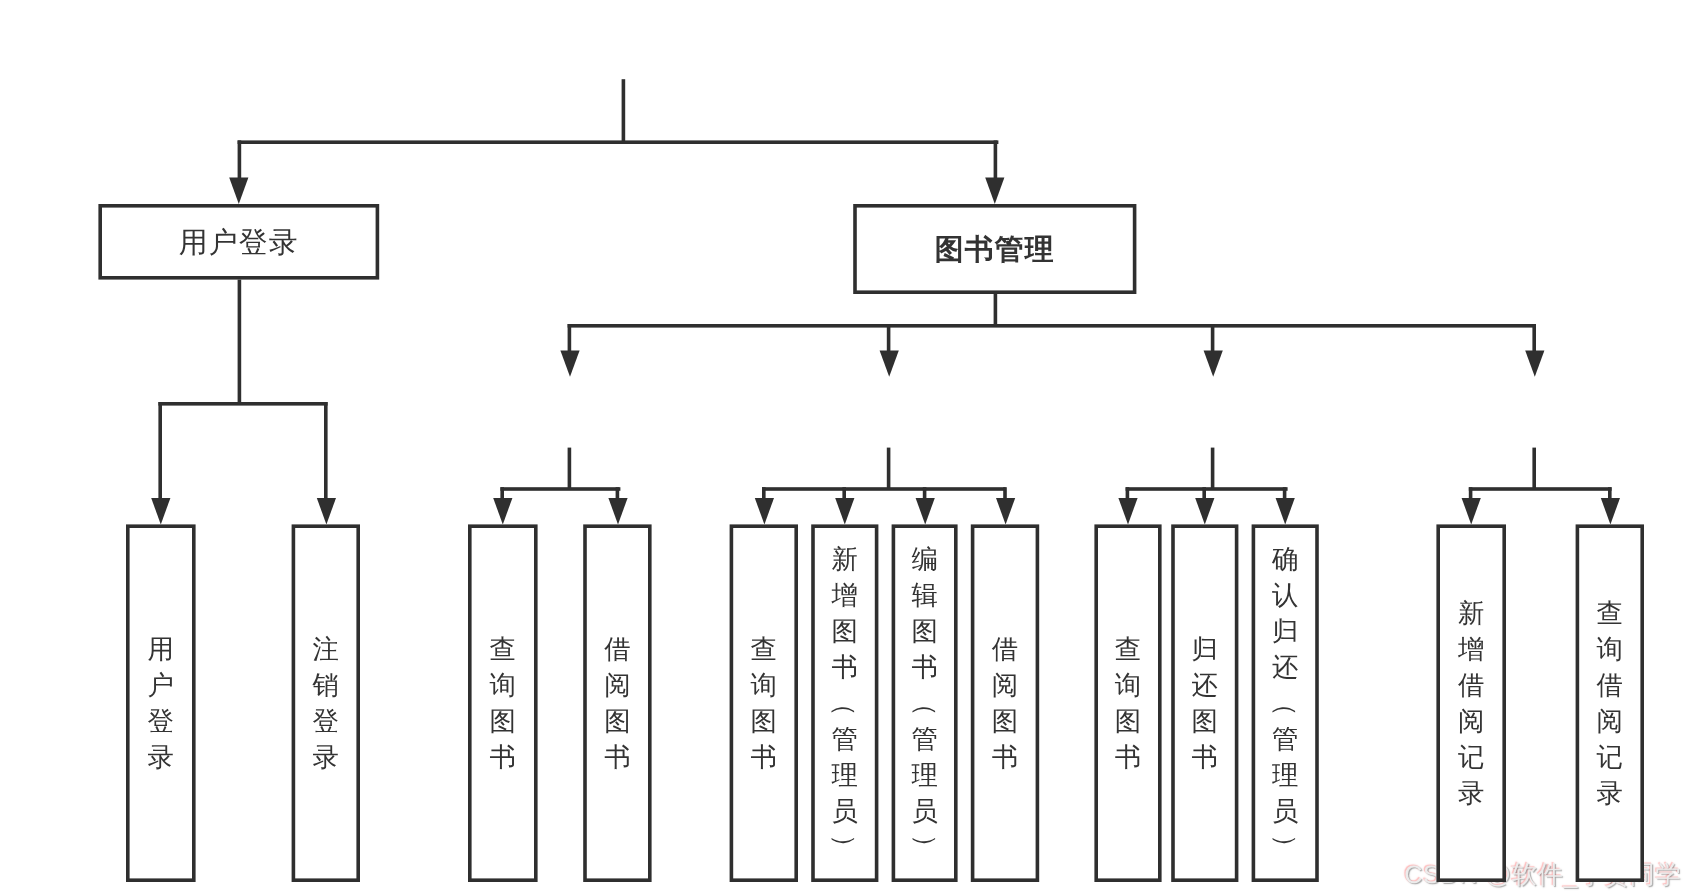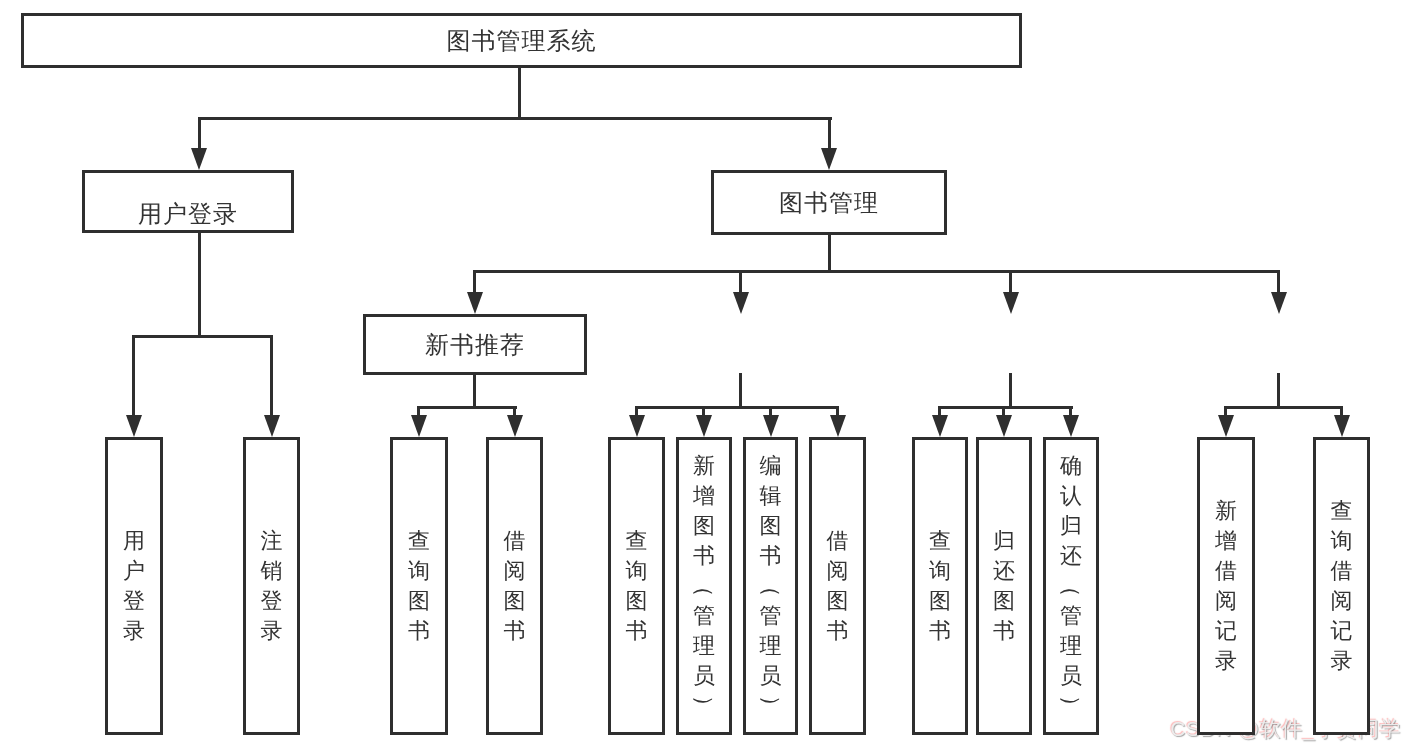--- a/index.html
+++ b/index.html
@@ -82,31 +82,25 @@
     <div class="arrow" style="left: 507px; top: 415px; border-top-color: rgb(47, 47, 47);"></div>
     <div class="arrow" style="left: 629px; top: 415px; border-top-color: rgb(47, 47, 47);"></div>
     <div class="arrow" style="left: 696px; top: 415px; border-top-color: rgb(47, 47, 47);"></div>
     <div class="arrow" style="left: 763px; top: 415px; border-top-color: rgb(47, 47, 47);"></div>
     <div class="arrow" style="left: 830px; top: 415px; border-top-color: rgb(47, 47, 47);"></div>
     <div class="arrow" style="left: 932px; top: 415px; border-top-color: rgb(47, 47, 47);"></div>
     <div class="arrow" style="left: 996px; top: 415px; border-top-color: rgb(47, 47, 47);"></div>
     <div class="arrow" style="left: 1063px; top: 415px; border-top-color: rgb(47, 47, 47);"></div>
     <div class="arrow" style="left: 1218px; top: 415px; border-top-color: rgb(47, 47, 47);"></div>
     <div class="arrow" style="left: 1334px; top: 415px; border-top-color: rgb(47, 47, 47);"></div>
-    <div class="node" style="left: 21px; top: 13px; width: 1001px; height: 55px; border-color: rgb(47, 47, 47);">
-      <span class="label">图书管理系统</span>
-    </div>
-    <div class="node" style="left: 82px; top: 170px; width: 212px; height: 63px; border-color: rgb(47, 47, 47); align-items: flex-end;">
+    <div class="node" style="left: 82px; top: 170px; width: 234px; height: 63px; border-color: rgb(47, 47, 47);">
       <span class="label">用户登录</span>
     </div>
-    <div class="node" style="left: 711px; top: 170px; width: 236px; height: 65px; border-color: rgb(47, 47, 47);">
+    <div class="node" style="left: 711px; top: 170px; width: 236px; height: 75px; border-color: rgb(47, 47, 47); font-weight: bold;">
       <span class="label">图书管理</span>
-    </div>
-    <div class="node" style="left: 363px; top: 314px; width: 224px; height: 61px; border-color: rgb(47, 47, 47);">
-      <span class="label">新书推荐</span>
     </div>
     <div class="node vert" style="left: 105px; top: 437px; width: 58px; height: 298px; border-color: rgb(47, 47, 47);">
       <span class="label">
         <span class="vchar">用</span>
         <span class="vchar">户</span>
         <span class="vchar">登</span>
         <span class="vchar">录</span>
       </span>
     </div>
     <div class="node vert" style="left: 243px; top: 437px; width: 57px; height: 298px; border-color: rgb(47, 47, 47);">

